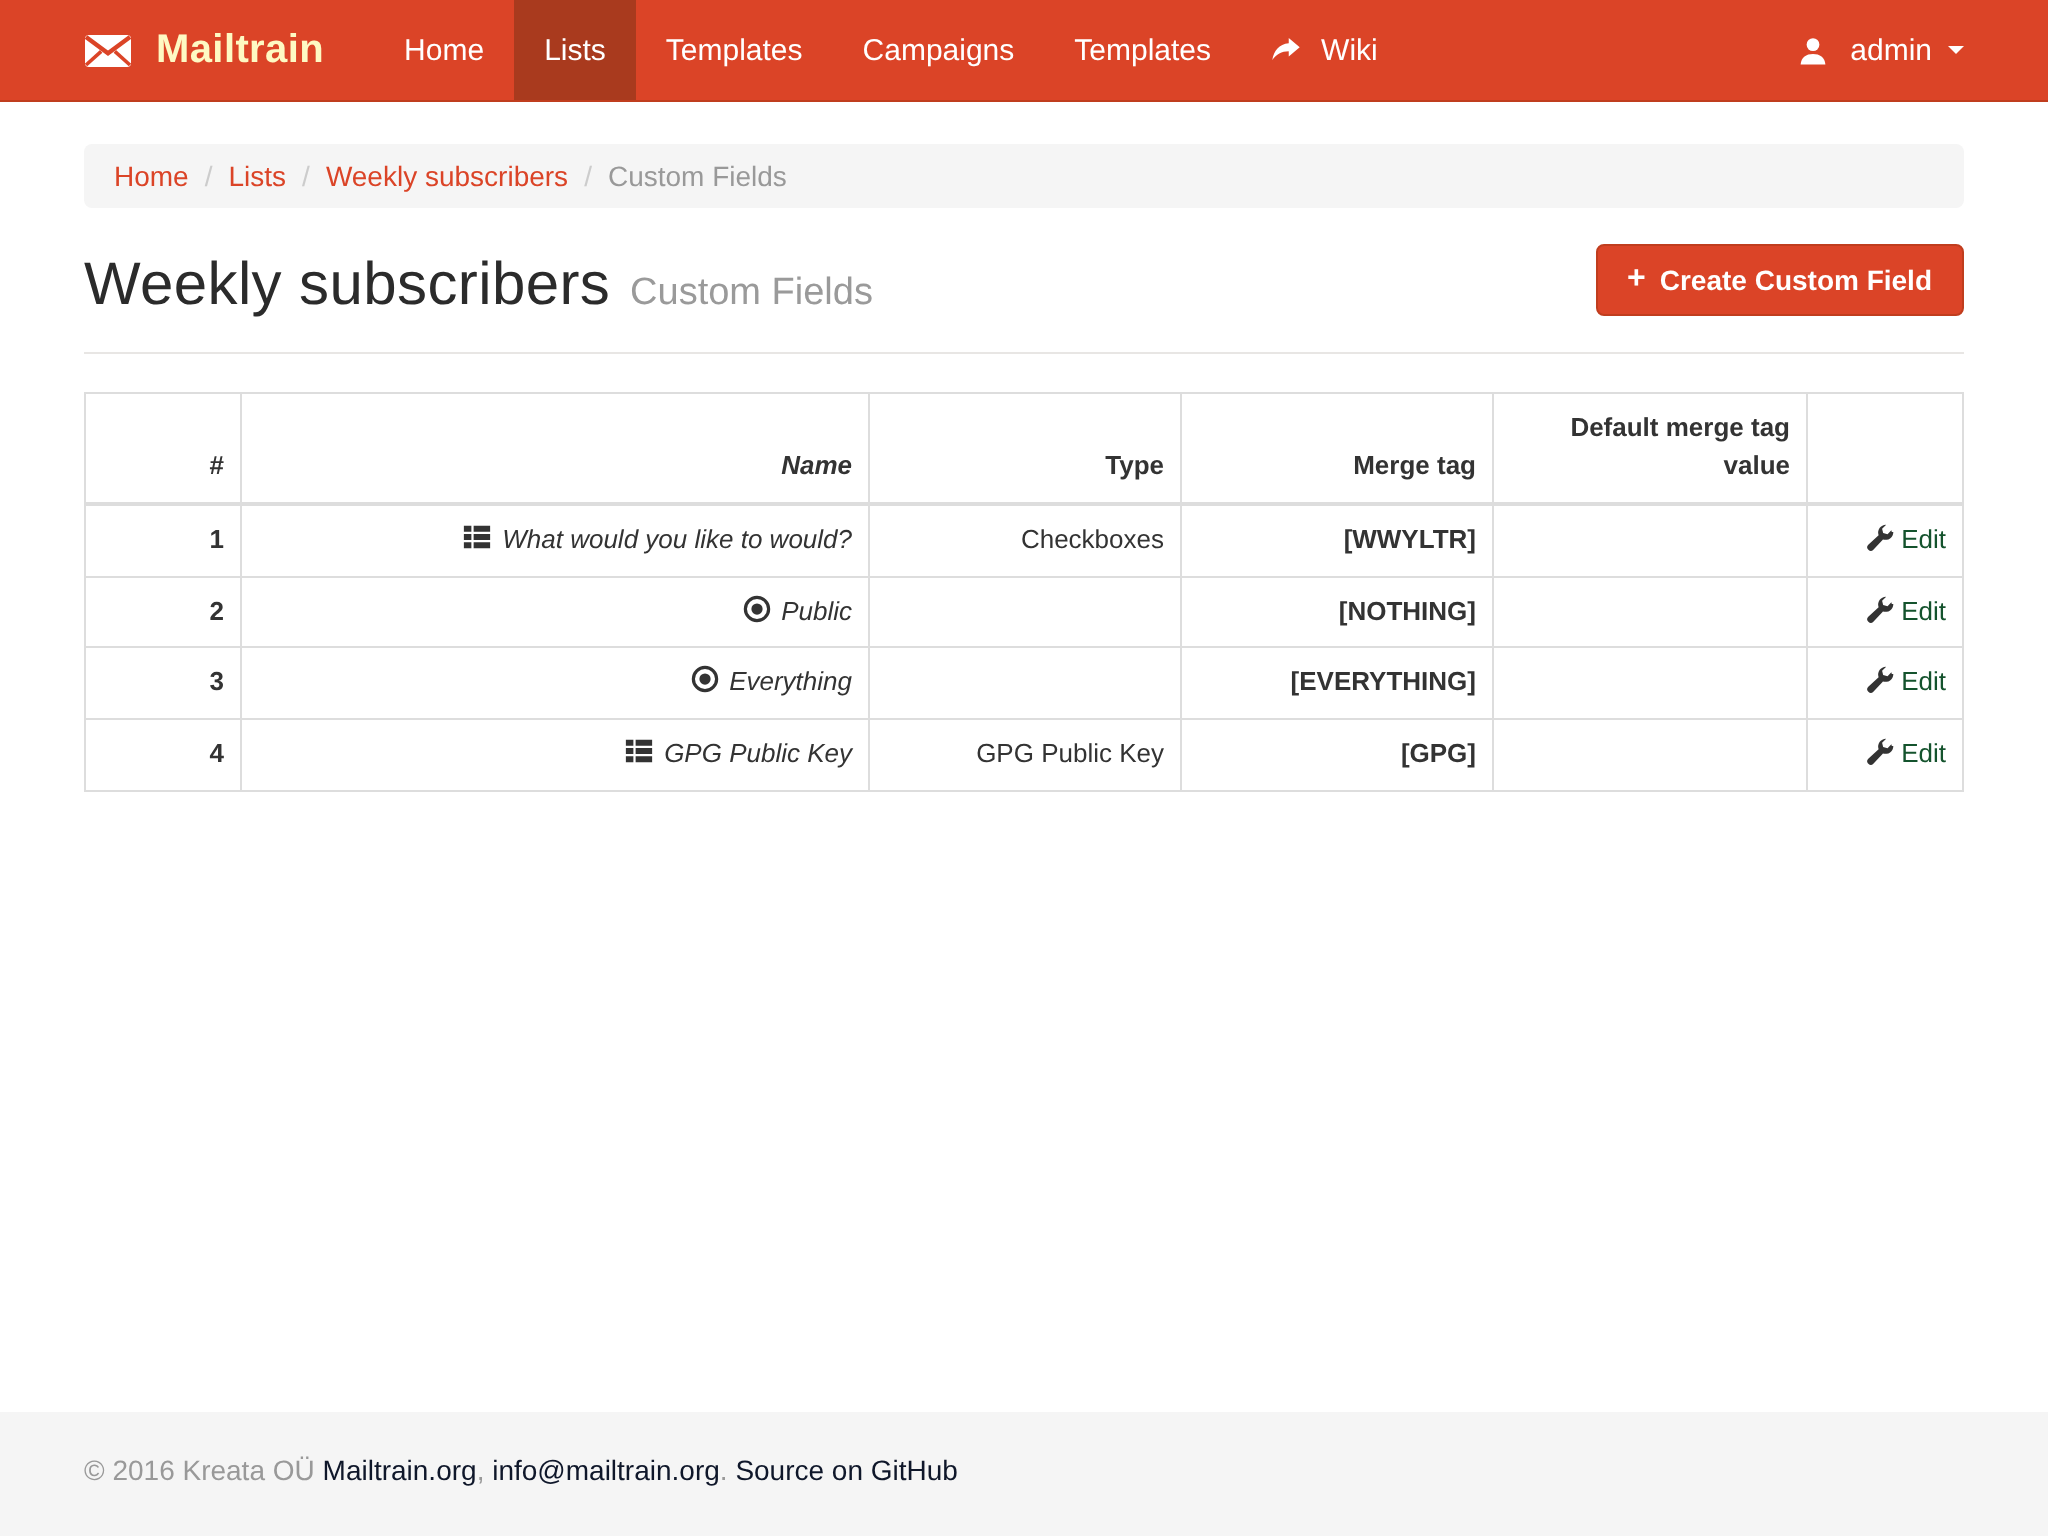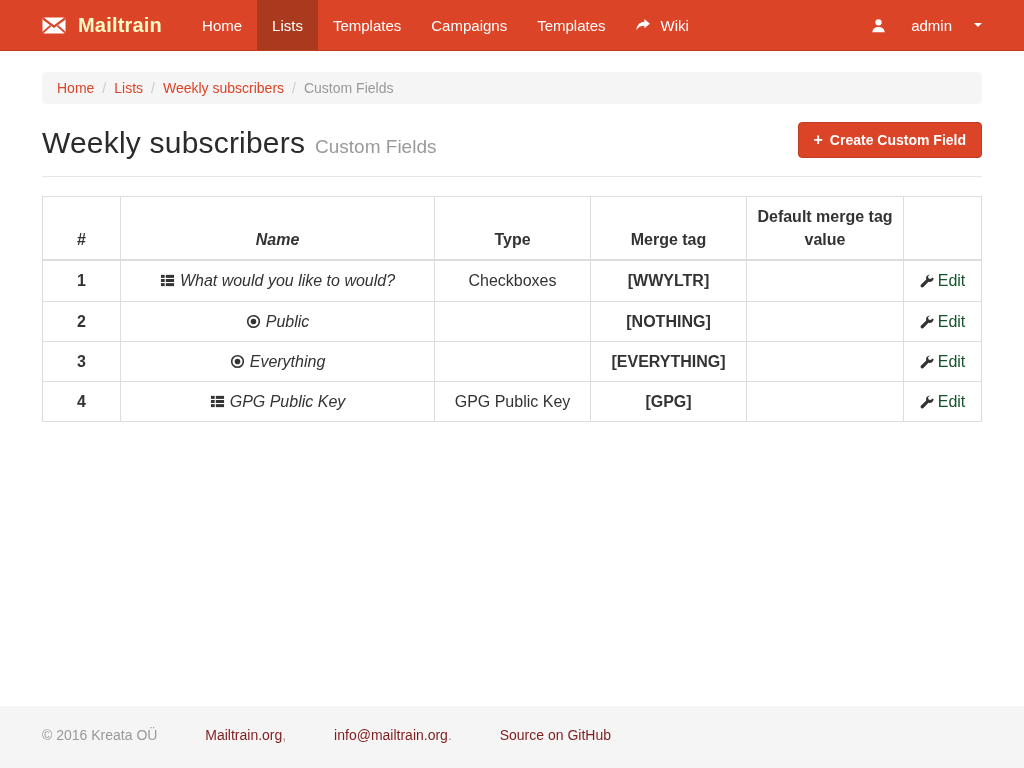--- a/index.html
+++ b/index.html
@@ -22,21 +22,21 @@
     font-weight:600; padding:0 15px 0 15px; text-decoration:none; letter-spacing:.2px;
   }
   .nav-list { display:flex; list-style:none; margin:0 0 0 10px; padding:0; align-items:stretch; }
   .nav-list li { display:flex; }
   .nav-list a {
     display:flex; align-items:center; gap:6px; color:#fff; text-decoration:none;
     font-size:15px; padding:0 15px; cursor:pointer;
   }
   .nav-list li.active a { background:#A93A1E; }
   .nav-right { margin-left:auto; display:flex; align-items:center; }
-  .user-menu { display:flex; align-items:center; gap:20px; color:#fff; font-size:15px; padding:0 15px; cursor:pointer; text-decoration:none; }
+  .user-menu { display:flex; align-items:center; gap:6px; color:#fff; font-size:15px; padding:0 15px; cursor:pointer; text-decoration:none; }
   .caret { display:inline-block; width:0; height:0; border-left:4px solid transparent; border-right:4px solid transparent; border-top:4px solid #fff; margin-left:2px; }
 
   
   .breadcrumb {
     list-style:none; display:flex; flex-wrap:wrap; align-items:center;
     background:#f5f5f5; border-radius:4px; padding:8px 15px; margin:21px 0 0 0;
     font-size:14px;
   }
   .breadcrumb a { color:#DB4427; text-decoration:none; }
   .breadcrumb li + li::before { content:"/"; color:#ccc; padding:0 8px; }
@@ -52,42 +52,42 @@
     font-size:14px; font-weight:600; padding:9px 15px; border-radius:4px;
     display:inline-flex; align-items:center; gap:7px; cursor:pointer;
     font-family:inherit;
   }
   .btn-plus { font-size:16px; font-weight:700; line-height:1; }
   .header-rule { border:0; border-top:1px solid #e8e6e4; margin:16px 0 0 0; }
 
   
   table.fields { border-collapse:collapse; width:100%; margin-top:19px; }
   .fields th, .fields td {
-    border:1px solid #ddd; padding:8px; text-align:center; vertical-align:top;
-    line-height:1.45; font-size:16px;
+    border:1px solid #ddd; padding:8px; text-align:right; vertical-align:top;
+    line-height:1.45; font-size:13px;
   }
   .fields thead th { vertical-align:bottom; border-bottom-width:2px; font-weight:700; }
   .fields th:nth-child(1), .fields td:nth-child(1) { width:78px; }
   .fields th:nth-child(2), .fields td:nth-child(2) { width:314px;font-style:italic; }
   .fields th:nth-child(3), .fields td:nth-child(3) { width:156px; }
   .fields th:nth-child(4), .fields td:nth-child(4) { width:156px; }
   .fields th:nth-child(5), .fields td:nth-child(5) { width:157px; }
   .fields tbody th { font-weight:700; }
   .cell-icon { display:inline-block; vertical-align:-2px; margin-right:5px; line-height:0; }
   .merge-tag { font-weight:700; }
   .edit-link { color:#14532d; text-decoration:none; cursor:pointer; }
   .wrench-wrap { display:inline-block; vertical-align:-2px; margin-right:4px; line-height:0; }
 
   
   .footer {
     position:absolute; left:0; bottom:0; width:100%; height:62px;
     background:#f5f5f5; padding-top:21px;
   }
   .footer p { margin:0; color:#999; font-size:14px; }
-  .footer a { color:#7f1d1d; text-decoration:none;margin-left:44px; }
+  .footer a { color:#0f172a; text-decoration:none; }
 </style>
 </head>
 <body>
 
 <nav class="navbar">
   <div class="navbar-inner">
     <a class="brand">
       <span class="cell-icon"><svg width="24" height="17" viewBox="0 0 24 17">
             <rect x="0.5" y="0.5" width="23" height="16" rx="2" fill="#fff"></rect>
             <path d="M1 1.5 L12 9.6 L23 1.5" fill="none" stroke="#DB4427" stroke-width="2.2"></path>

